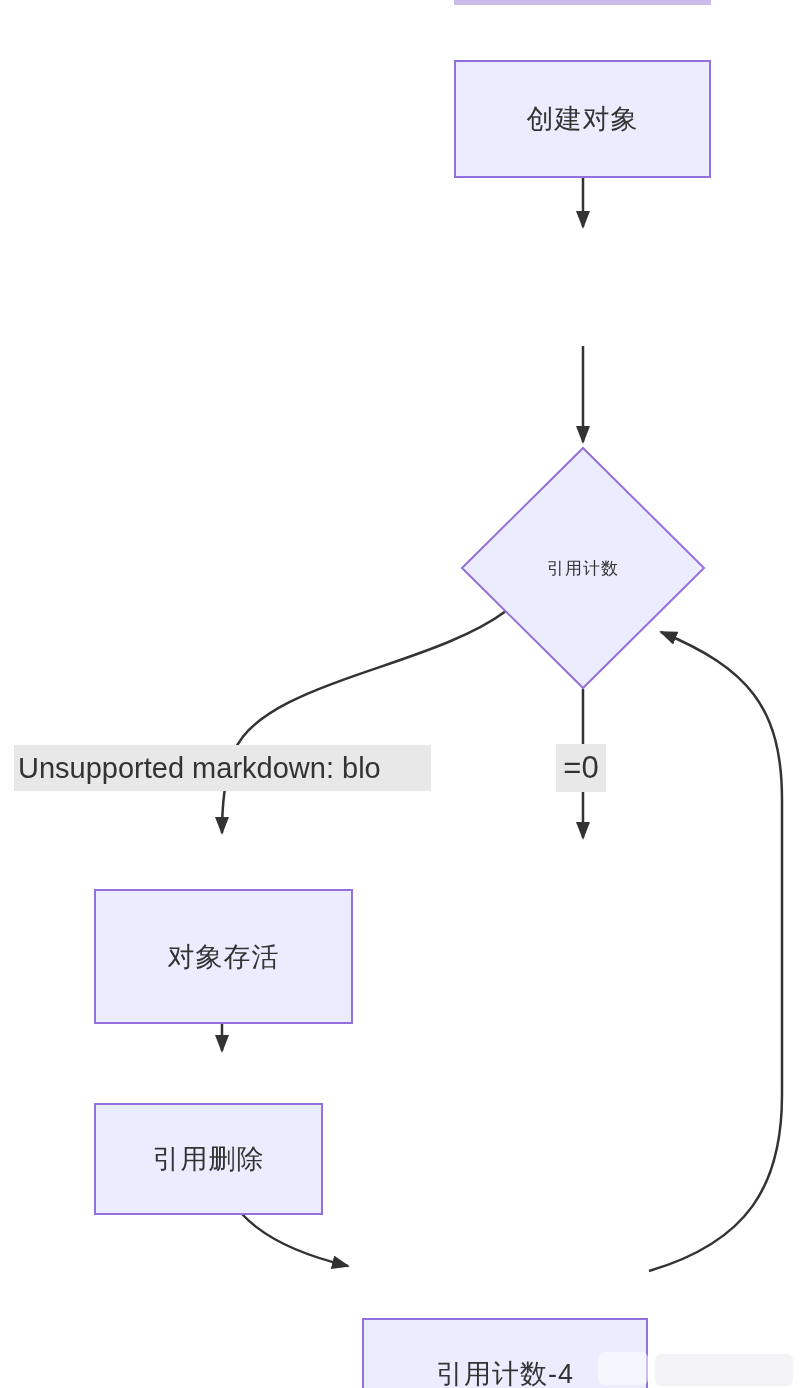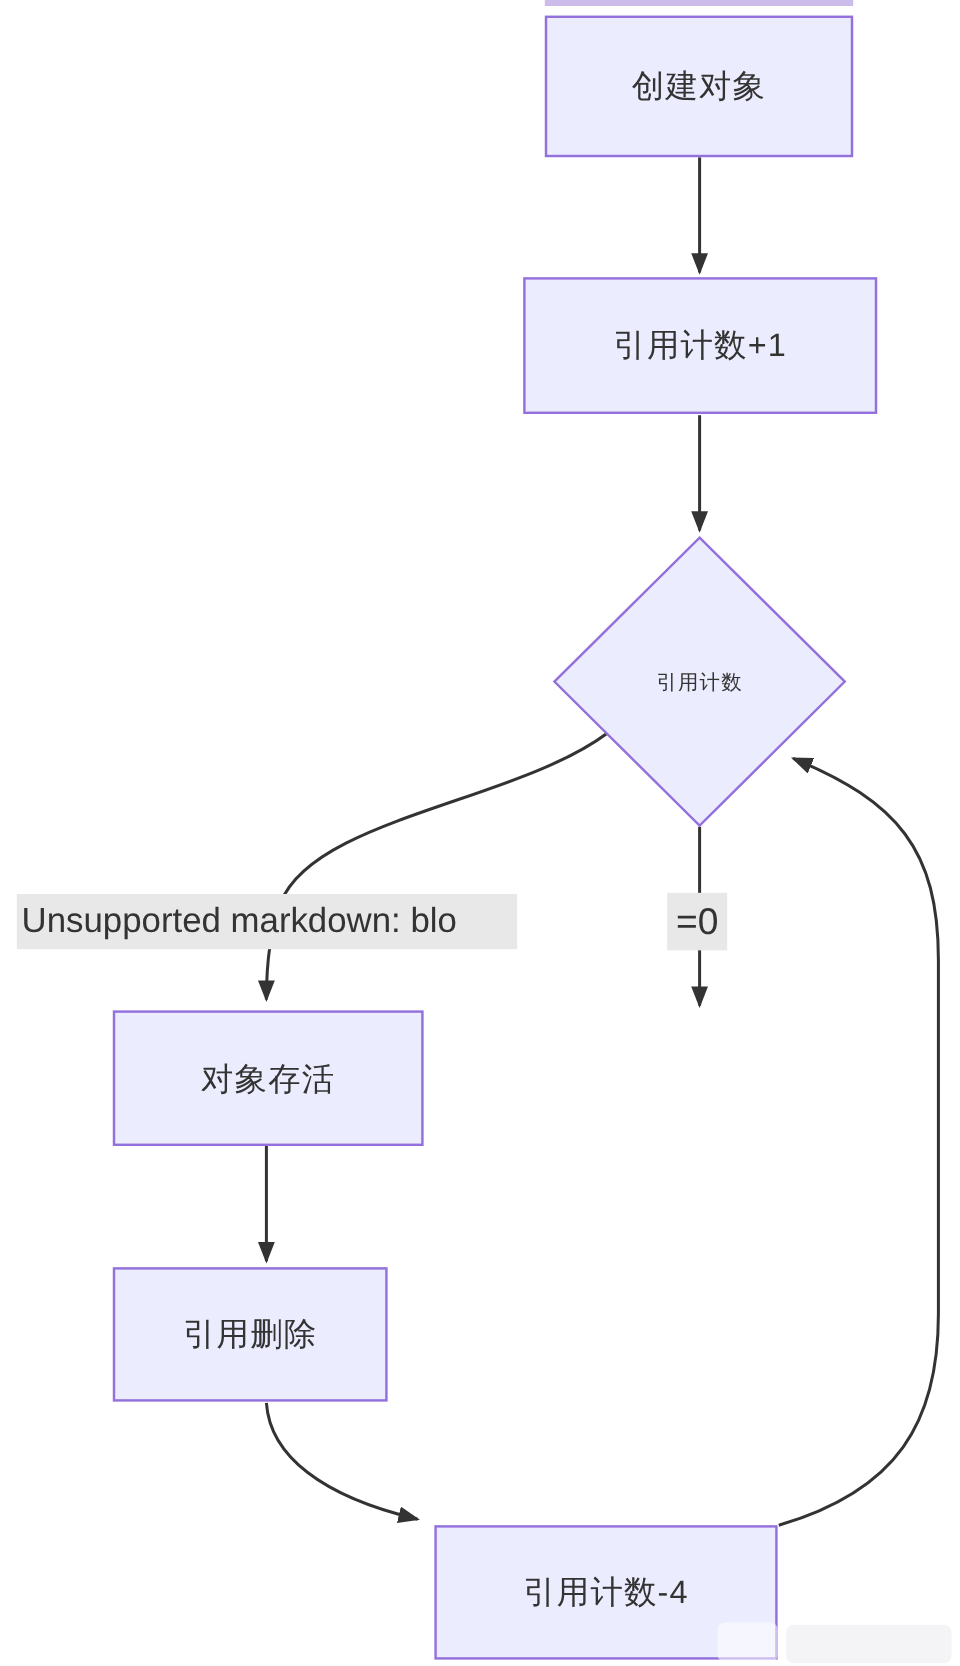--- a/index.html
+++ b/index.html
@@ -17,21 +17,21 @@
     position:relative;width:800px;height:1388px;background:var(--bg);
     overflow:hidden;
   }
   svg.edge-layer{position:absolute;left:0;top:0;z-index:1;}
   svg.edge-layer path.edge{fill:none;stroke:var(--edge);stroke-width:2.5px;}
   svg.edge-layer polygon.diamond{fill:var(--node-fill);stroke:var(--node-border);stroke-width:2px;}
   .node{
     position:absolute;z-index:2;background:var(--node-fill);
     border:2px solid var(--node-border);color:var(--text);
     display:flex;align-items:center;justify-content:center;
-    font-size:27px;letter-spacing:1px;
+    font-size:27px;letter-spacing:1px;margin-top:47px;
   }
   .diamond-label{
     position:absolute;z-index:2;color:var(--text);font-size:17px;letter-spacing:1px;
     display:flex;align-items:center;justify-content:center;
   }
   .edge-label{
     position:absolute;z-index:3;background:var(--label-bg);color:var(--text);
     display:flex;align-items:center;white-space:nowrap;overflow:hidden;
   }
   .edge-label.left{
@@ -75,29 +75,26 @@
     <path class="edge" d="M 222 1169 C 225 1213, 268 1247, 348 1266" marker-end="url(#arrow)"></path>
     <path class="edge" d="M 649 1271 C 748 1242, 782 1185, 782 1095 L 782 800 C 782 708, 748 668, 661 632" marker-end="url(#arrow)"></path>
 
     <polygon class="diamond" points="583,448 704,568 583,688 462,568"></polygon>
   </svg>
 
   <div class="node" style="left:454px;top:13px;width:257px;height:118px;">
     <span>创建对象</span>
   </div>
 
-  <div class="node" style="left:436px;top:231px;width:295px;height:114px;">
-    <span>引用计数+1</span>
-  </div>
 
   <div class="diamond-label" style="left:463px;top:540px;width:240px;height:56px;">
     <span>引用计数</span>
   </div>
 
-  <div class="node" style="left:94px;top:842px;width:259px;height:113px;">
+  <div class="node" style="left:94px;top:842px;width:259px;height:135px;">
     <span>对象存活</span>
   </div>
 
 
   <div class="node" style="left:94px;top:1056px;width:229px;height:112px;">
     <span>引用删除</span>
   </div>
 
   <div class="node" style="left:362px;top:1271px;width:286px;height:112px;">
     <span>引用计数-4</span>

